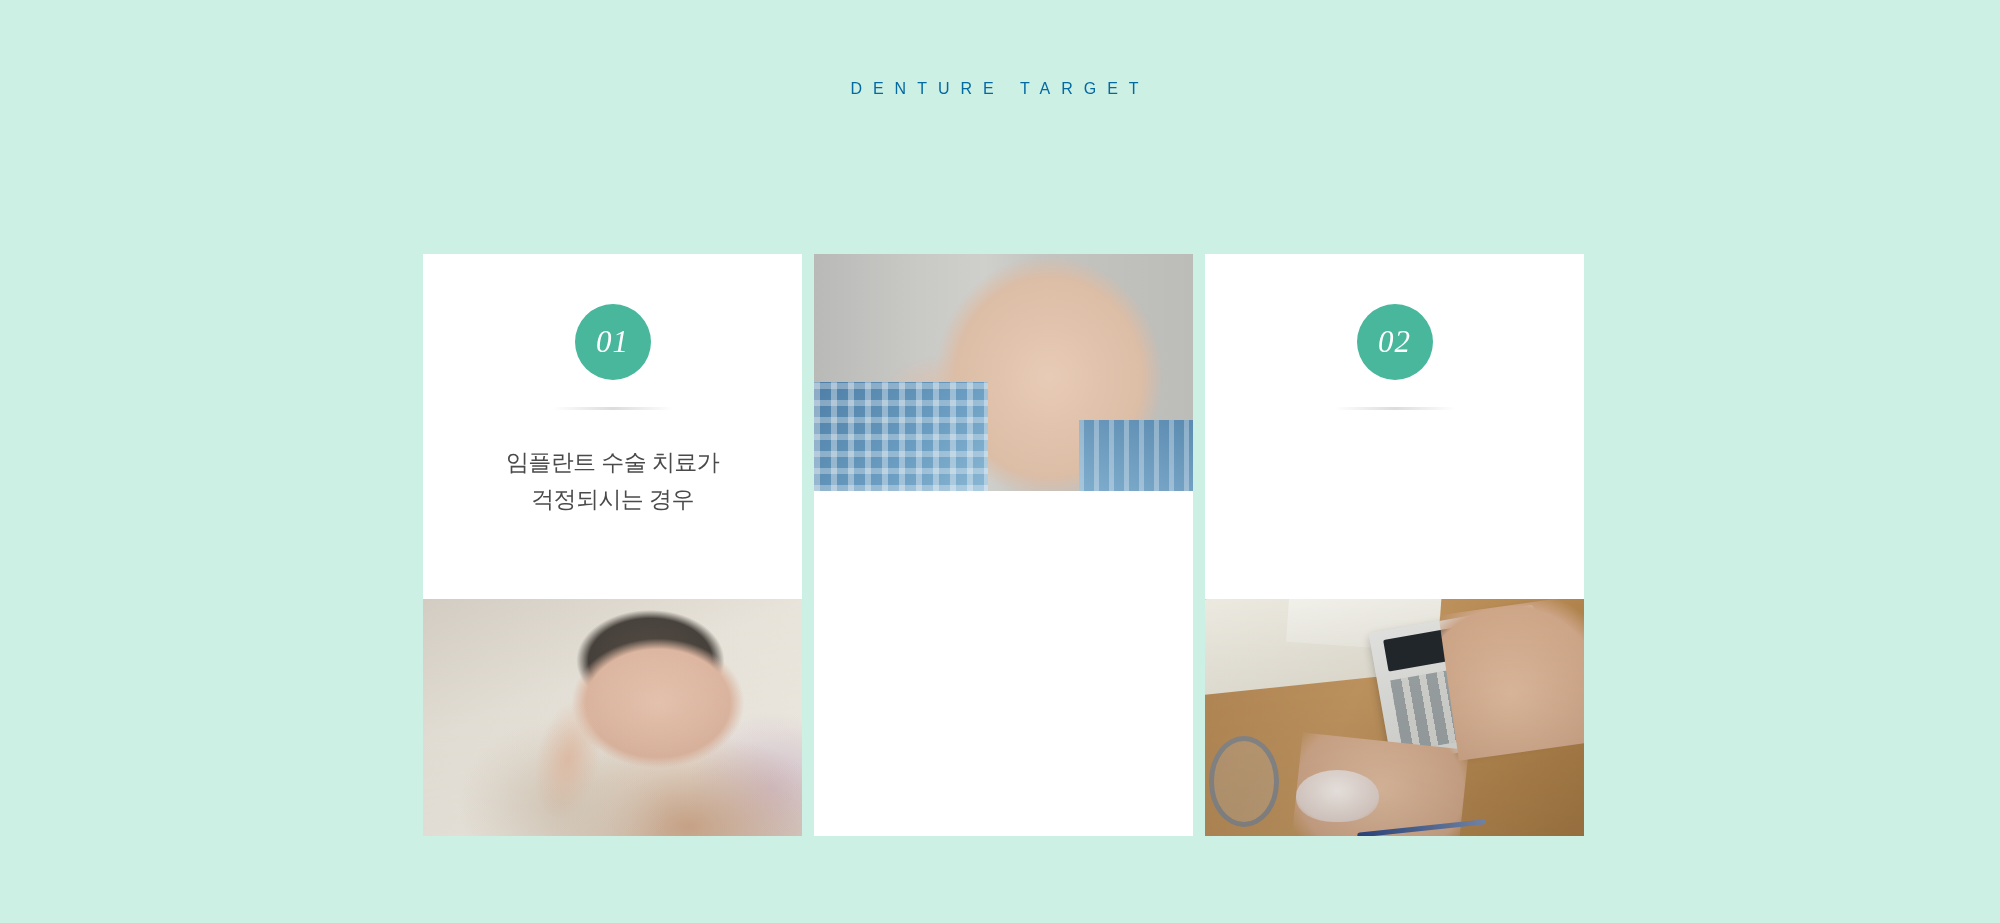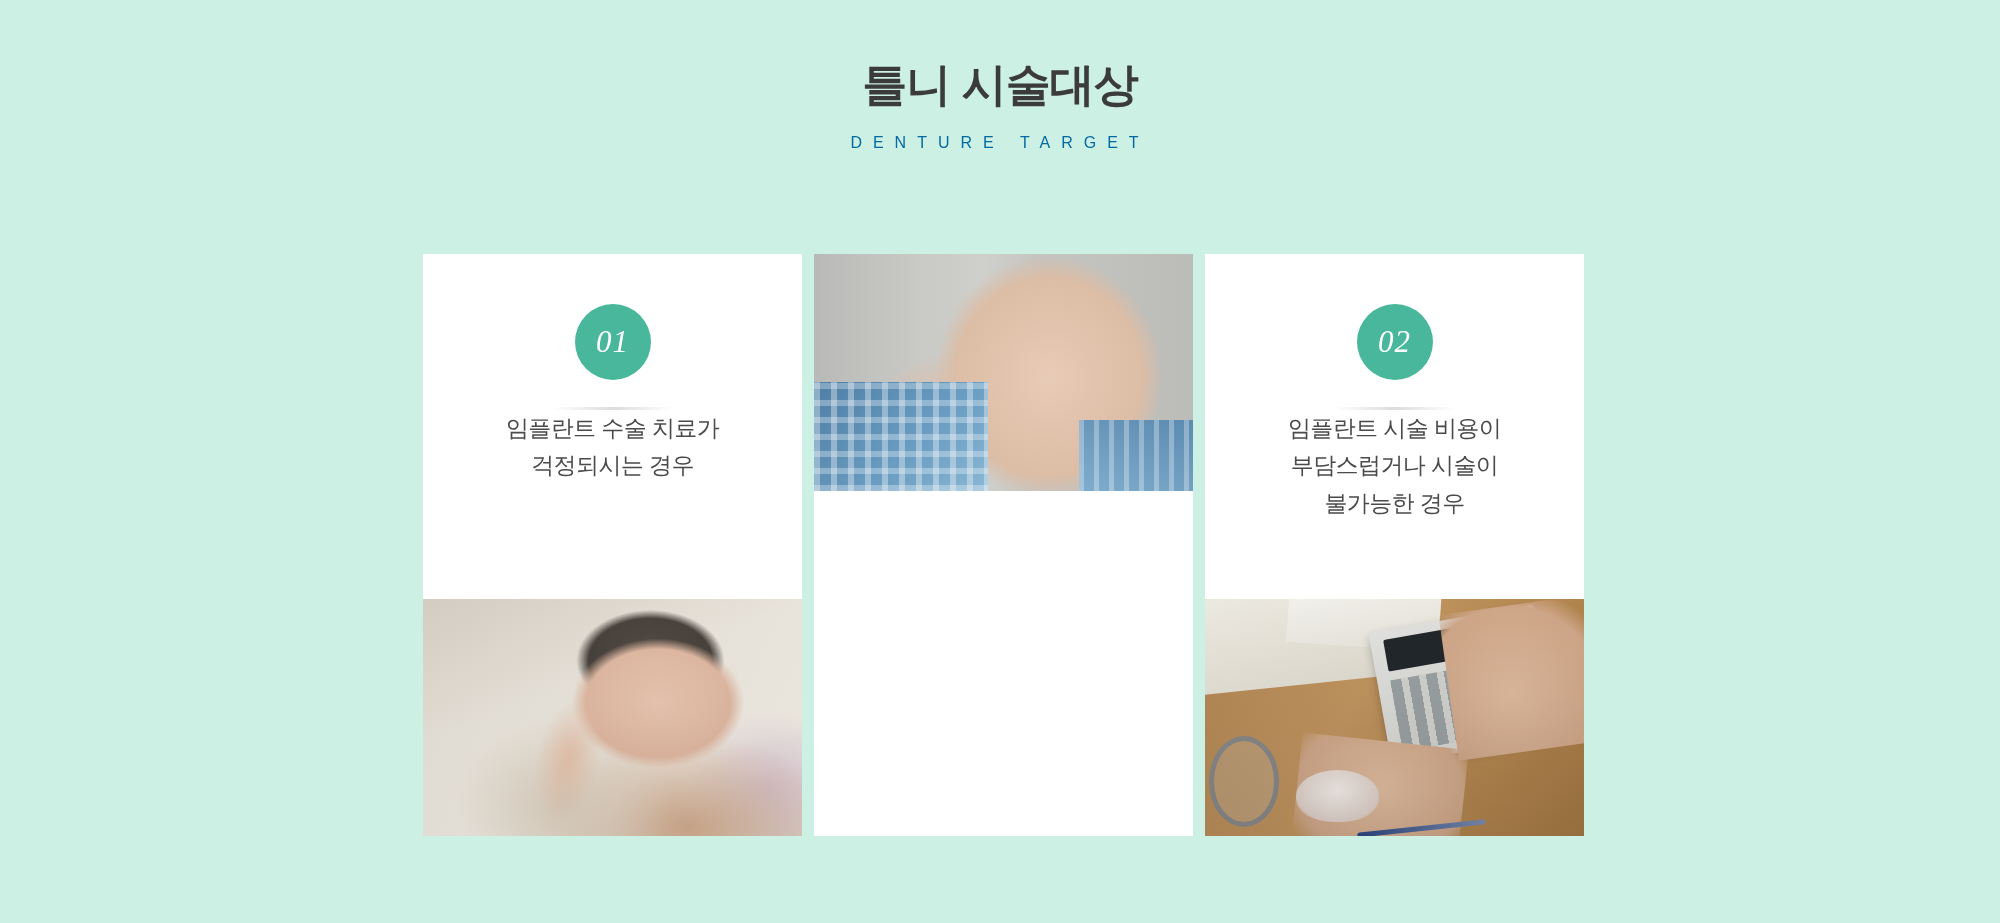--- a/index.html
+++ b/index.html
@@ -85,20 +85,21 @@
     font-size: 31px;
     letter-spacing: 1px;
   }
   .divider {
     margin-top: 27px;
     width: 120px;
     height: 3px;
     background: linear-gradient(to right, rgba(220,220,220,0), #dcdcdc, rgba(220,220,220,0));
   }
   .card-text {
+    margin-top: 34px;
     font-size: 23px;
     line-height: 1.62;
     color: #4a4a4a;
     text-align: center;
     letter-spacing: -0.6px;
     white-space: pre-line;
   }
   .card-photo {
     width: 100%;
     height: 237px;
@@ -273,21 +274,20 @@
     inset: 0;
     background: linear-gradient(to bottom, rgba(0,0,0,0.03), rgba(0,0,0,0.12));
   }
 </style>
 </head>
 <body>
 
 <div class="page">
 
   <div class="heading-block">
-    <h1 class="main-title">틀니 시술대상</h1>
     <div class="sub-title">DENTURE TARGET</div>
   </div>
 
   <div class="cards">
 
     <div class="card">
       <div class="card-top">
         <div class="badge">01</div>
         <div class="divider"></div>
         <div class="card-text">임플란트 수술 치료가
@@ -297,23 +297,20 @@
     </div>
 
     <div class="card">
       <div class="card-photo photo-2"></div>
     </div>
 
     <div class="card">
       <div class="card-top">
         <div class="badge">02</div>
         <div class="divider"></div>
-        <div class="card-text">임플란트 시술 비용이
-부담스럽거나 시술이
-불가능한 경우</div>
       </div>
       <div class="card-photo photo-3">
         <div class="paper"></div>
         <div class="paper2"></div>
         <div class="calc">
           <div class="calc-screen"></div>
           <div class="calc-keys"></div>
         </div>
         <div class="hand-r"></div>
         <div class="hand-l"></div>

